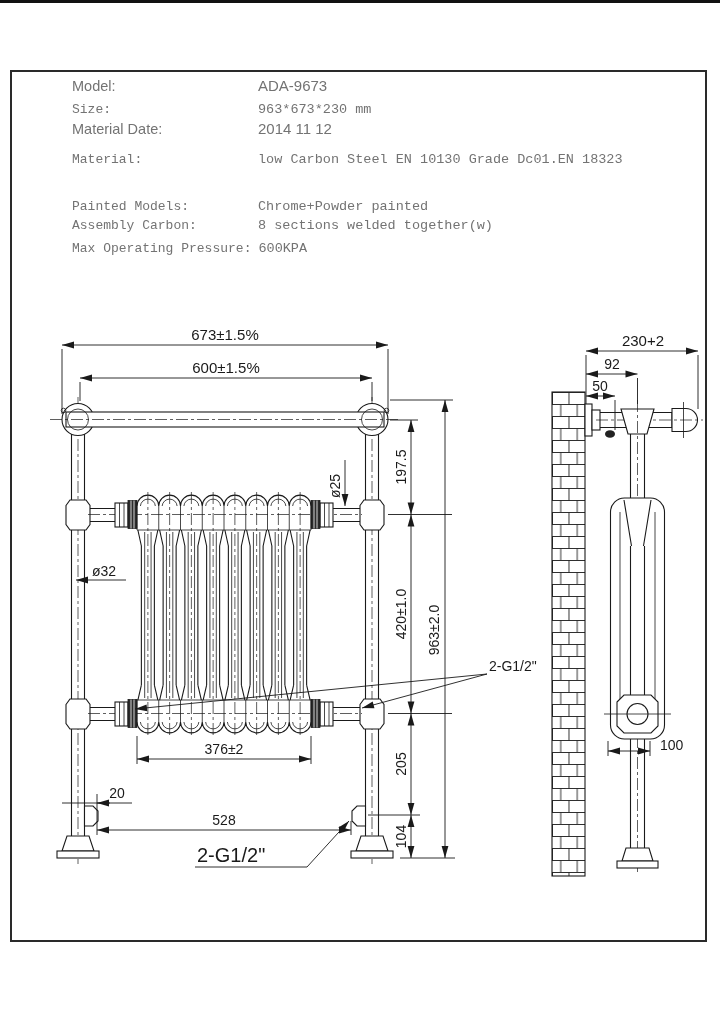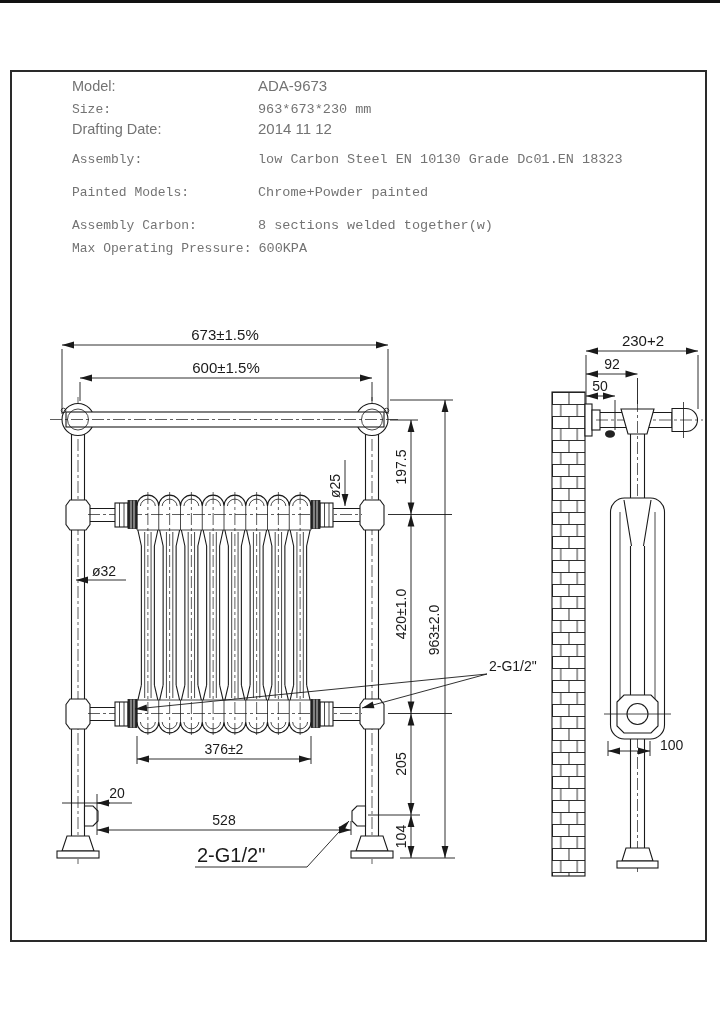--- a/index.html
+++ b/index.html
@@ -28,23 +28,23 @@
 </head>
 <body>
 
 <div id="page">
   <div id="top-edge"></div>
   <div id="frame"></div>
 
   <div>
     <div class="tb-row" style="top:77px"><span class="tb-label sans">Model:</span><span class="tb-val-sans">ADA-9673</span></div>
     <div class="tb-row" style="top:99px"><span class="tb-label cad">Size:</span><span class="tb-val-cad">963*673*230 mm</span></div>
-    <div class="tb-row" style="top:120px"><span class="tb-label sans">Drafting Date:</span><span class="tb-val-sans">2014 11 12</span></div>
-    <div class="tb-row" style="top:149px"><span class="tb-label cad">Assembly:</span><span class="tb-val-cad">low Carbon Steel  EN 10130 Grade Dc01.EN 18323</span></div>
-    <div class="tb-row" style="top:182px"><span class="tb-label cad">Painted Models:</span><span class="tb-val-cad">Chrome+Powder painted</span></div>
+    <div class="tb-row" style="top:120px"><span class="tb-label sans">Material Date:</span><span class="tb-val-sans">2014 11 12</span></div>
+    <div class="tb-row" style="top:149px"><span class="tb-label cad">Material:</span><span class="tb-val-cad">low Carbon Steel  EN 10130 Grade Dc01.EN 18323</span></div>
+    <div class="tb-row" style="top:196px"><span class="tb-label cad">Painted Models:</span><span class="tb-val-cad">Chrome+Powder painted</span></div>
     <div class="tb-row" style="top:215px"><span class="tb-label cad">Assembly Carbon:</span><span class="tb-val-cad">8 sections welded together(w)</span></div>
     <div class="tb-row" style="top:238px"><span class="cad">Max Operating Pressure:</span><span class="tb-val-cad" style="margin-left:7px">600KPA</span></div>
   </div>
 
   <svg width="720" height="1018" viewBox="0 0 720 1018">
     <defs>
       <marker id="arr" markerUnits="userSpaceOnUse" markerWidth="14" markerHeight="10" viewBox="0 0 14 10" refX="13" refY="5" orient="auto-start-reverse">
         <path d="M13,5 L1,1.6 L1,8.4 Z" fill="#1a1a1a"></path>
       </marker>
       <pattern id="brick" patternUnits="userSpaceOnUse" x="552" y="392" width="16.5" height="24">

